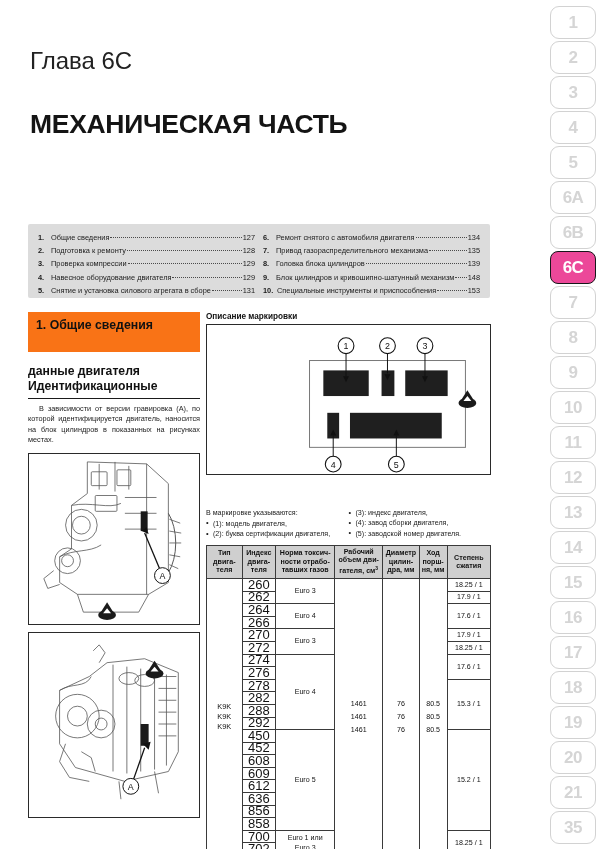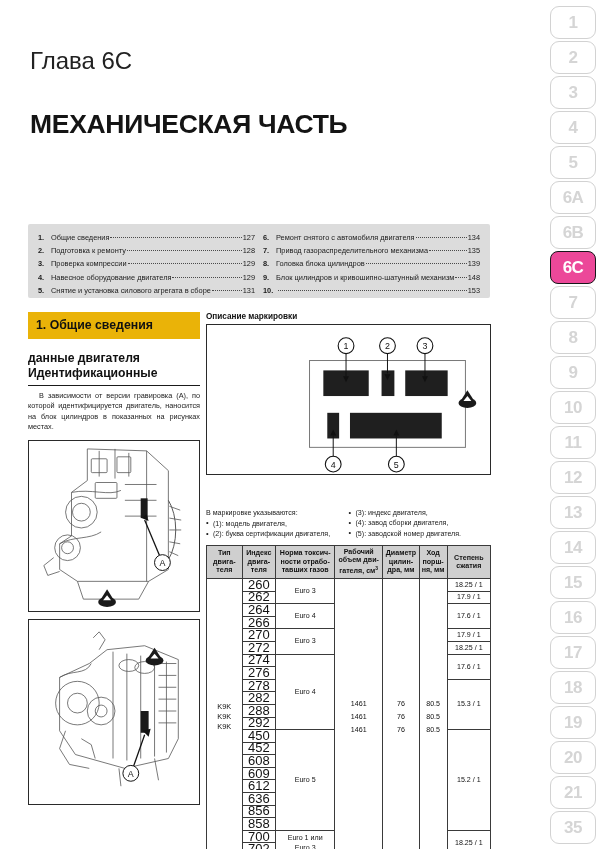--- a/index.html
+++ b/index.html
@@ -72,22 +72,22 @@
     flex: 1 1 auto; margin: 0 1px;
     border-bottom: 1px dotted #4a4a4a;
     transform: translateY(-2px);
     min-width: 4px;
   }
   .toc-page { flex: 0 0 auto; text-align: right; font-weight: 400; }
 
   
   .left-col { position: absolute; left: 2px; top: 312px; width: 172px; }
   .sec-head {
-    background: #eab308;
-    padding: 6px 8px 7px 8px;
+    background: #f97316;
+    padding: 6px 8px 20px 8px;
     font-size: 12.3px; font-weight: 700; color: #111;
   }
   .sub-head {
     margin-top: 12px;
     font-size: 12.2px; font-weight: 700; line-height: 1.25; color: #111;
     padding-bottom: 3px;
     border-bottom: 1.6px solid #1a1a1a;
   }
   .body-par {
     margin-top: 5px;
@@ -222,20 +222,21 @@
             <span class="toc-page">139</span>
           </div>
           <div class="toc-row">
             <span class="toc-num">9.</span>
             <span class="toc-text">Блок цилиндров и кривошипно-шатунный механизм</span>
             <span class="toc-dots"></span>
             <span class="toc-page">148</span>
           </div>
           <div class="toc-row">
             <span class="toc-num wide">10.</span>
+            <span class="toc-text">Специальные инструменты и приспособления</span>
             <span class="toc-dots"></span>
             <span class="toc-page">153</span>
           </div>
         </div>
     </div>
 
     <div class="left-col">
       <div class="sec-head">1.  Общие сведения</div>
       <div class="sub-head">
         <div>данные двигателя</div>

